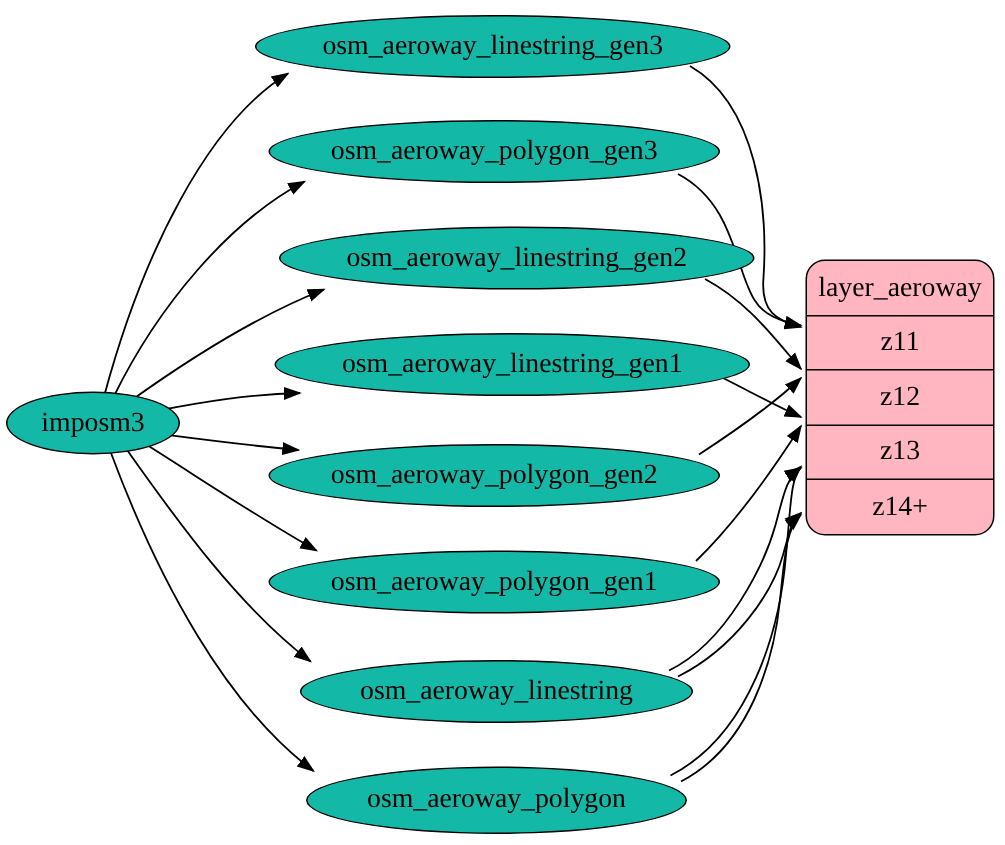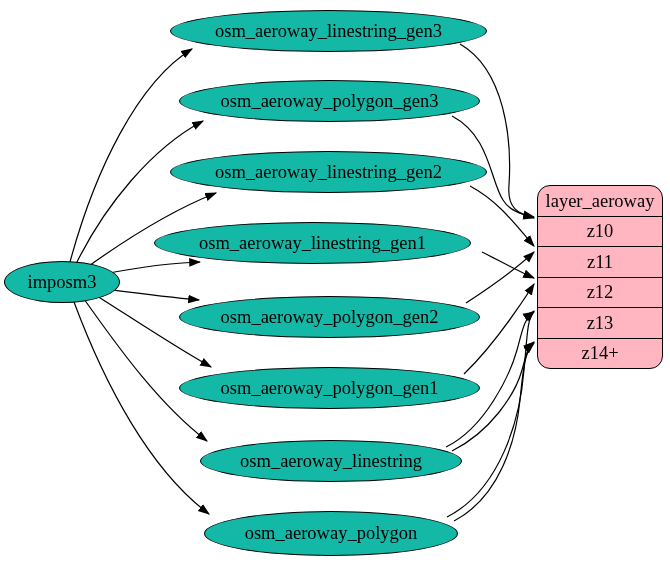--- a/index.html
+++ b/index.html
@@ -30,21 +30,21 @@
     display: flex;
     align-items: center;
     justify-content: center;
     font-size: 18.5px;
     line-height: 1;
     white-space: nowrap;
     box-sizing: border-box;
   }
   .record {
     position: absolute;
-    left: 537px; top: 185px;
+    left: 537px; top: 173px;
     width: 126px; height: 184px;
     background: #ffb6c1;
     border: 1.6px solid #000000;
     border-radius: 13px;
     box-sizing: border-box;
     display: flex;
     flex-direction: column;
     overflow: hidden;
   }
   .record .cell {
@@ -96,41 +96,40 @@
   <div class="node-ellipse" style="left:4px; top:261px; width:116px; height:42px;text-align:center;">
     <span>imposm3</span>
   </div>
 
   <div class="node-ellipse" style="left:170px; top:10px; width:317px; height:42px;">
     <span>osm_aeroway_linestring_gen3</span>
   </div>
   <div class="node-ellipse" style="left:179px; top:80px; width:301px; height:42px;">
     <span>osm_aeroway_polygon_gen3</span>
   </div>
-  <div class="node-ellipse" style="left:170px; top:151px; width:317px; height:42px;">
+  <div class="node-ellipse" style="left:186px; top:151px; width:317px; height:42px;">
     <span>osm_aeroway_linestring_gen2</span>
   </div>
-  <div class="node-ellipse" style="left:154px; top:222px; width:317px; height:42px;justify-content:center;">
+  <div class="node-ellipse" style="left:183px; top:222px; width:317px; height:42px;justify-content:center;">
     <span>osm_aeroway_linestring_gen1</span>
   </div>
   <div class="node-ellipse" style="left:179px; top:296px; width:301px; height:42px;">
     <span>osm_aeroway_polygon_gen2</span>
   </div>
   <div class="node-ellipse" style="left:179px; top:367px; width:301px; height:42px;font-family:Liberation Serif, serif;">
     <span>osm_aeroway_polygon_gen1</span>
   </div>
   <div class="node-ellipse" style="left:200px; top:440px; width:262px; height:42px;">
     <span>osm_aeroway_linestring</span>
   </div>
   <div class="node-ellipse" style="left:204px; top:511px; width:254px; height:45px;">
     <span>osm_aeroway_polygon</span>
   </div>
 
   <div class="record">
     <div class="cell">layer_aeroway</div>
-    <div class="cell">z10</div>
     <div class="cell">z11</div>
     <div class="cell">z12</div>
     <div class="cell">z13</div>
     <div class="cell">z14+</div>
   </div>
 
 </div>
 
 </body></html>

